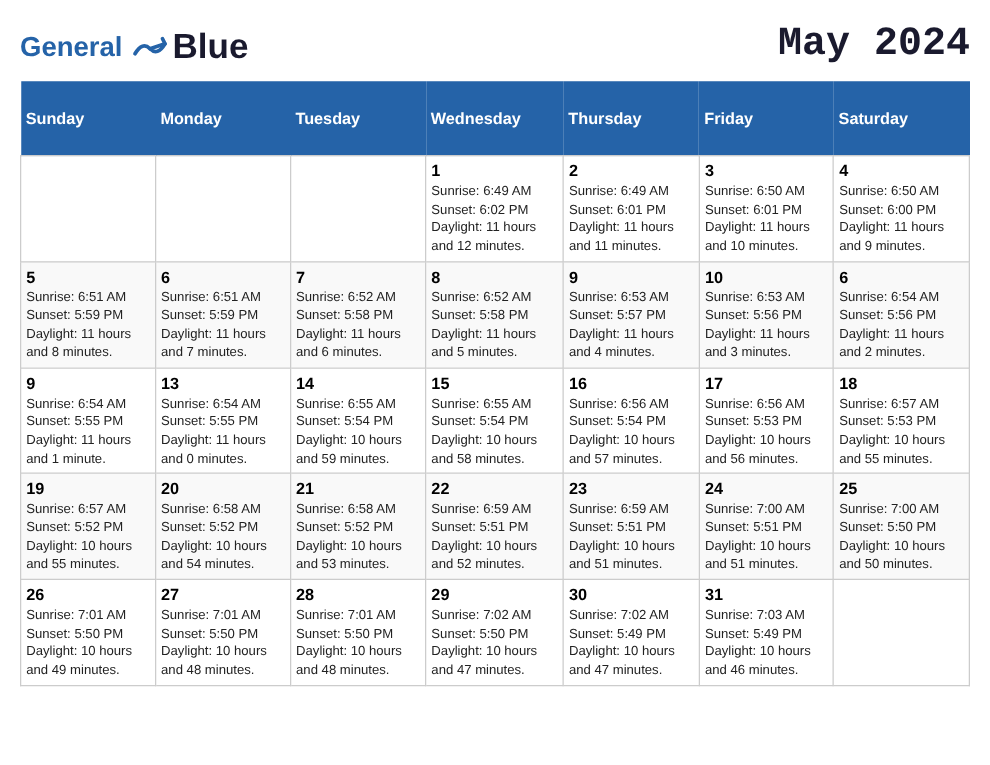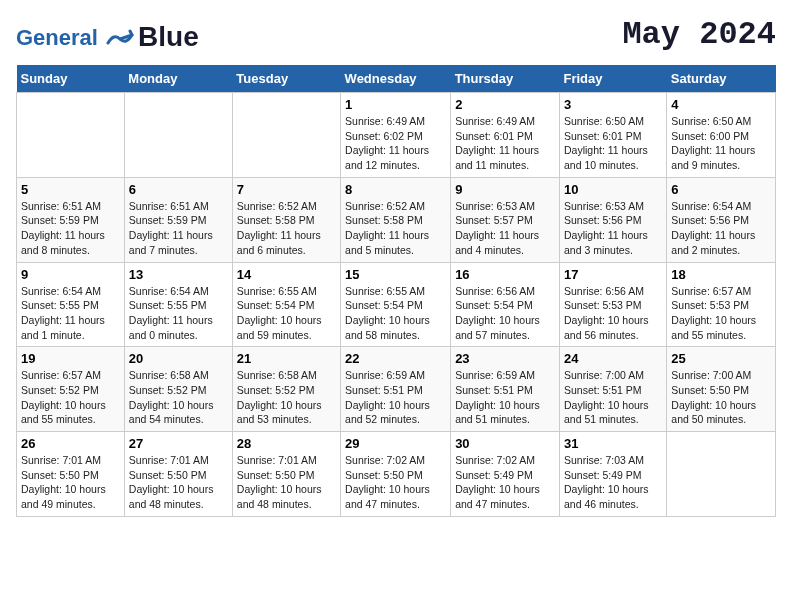--- a/index.html
+++ b/index.html
@@ -34,21 +34,21 @@
       color: #1a1a2e;
     }
     .calendar {
       width: 100%;
       border-collapse: collapse;
       font-size: 11px;
     }
     .calendar th {
       background-color: #2563a8;
       color: #fff;
-      padding: 6px 4px;
+      padding: 22px 4px;
       text-align: left;
       font-size: 13px;
       font-weight: bold;
     }
     .calendar td {
       border: 1px solid #ccc;
       vertical-align: top;
       padding: 4px;
       width: 113px;
       min-height: 80px;

